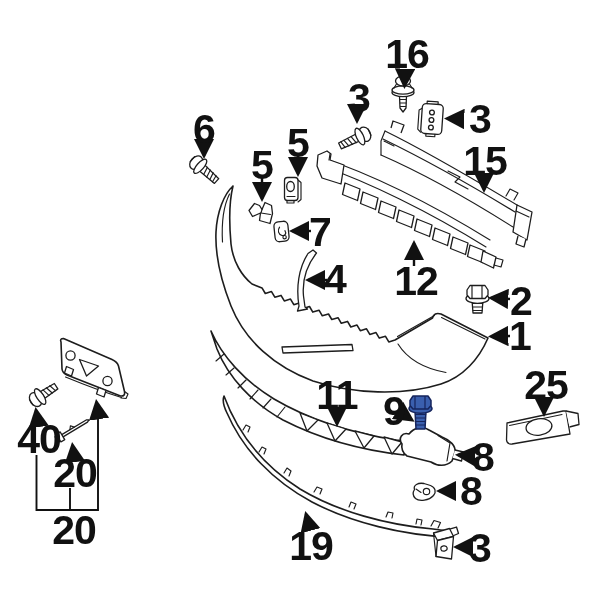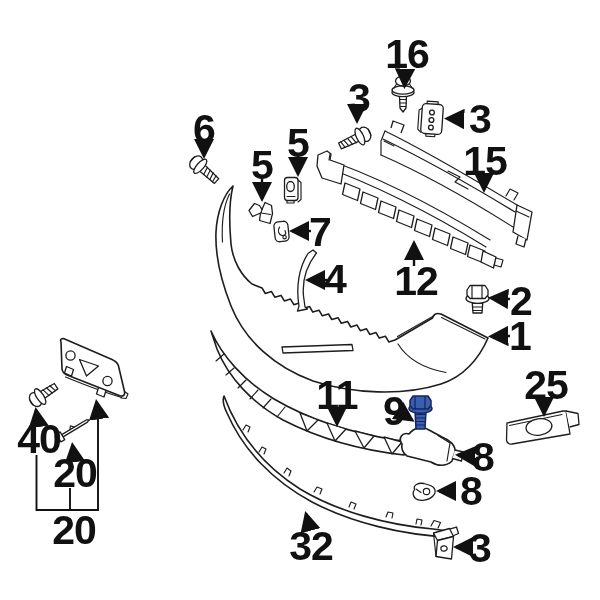--- a/index.html
+++ b/index.html
@@ -281,15 +281,15 @@
 <div class="lbl" style="left:337px;top:395px">11</div>
 <div class="lbl" style="left:416px;top:281px">12</div>
 <div class="lbl" style="left:359px;top:98px">3</div>
 <div class="lbl" style="left:298px;top:143px">5</div>
 <div class="lbl" style="left:485px;top:161px">15</div>
 <div class="lbl" style="left:407px;top:54px">16</div>
 <div class="lbl" style="left:480px;top:119px">3</div>
 <div class="lbl" style="left:74px;top:530px">20</div>
 <div class="lbl" style="left:75px;top:473px">20</div>
 <div class="lbl" style="left:39px;top:439px">40</div>
-<div class="lbl" style="left:311px;top:546px">32</div>
+<div class="lbl" style="left:311px;top:546px">19</div>
 <div class="lbl" style="left:546px;top:385px">25</div>
 </div>
 
 </body></html>

